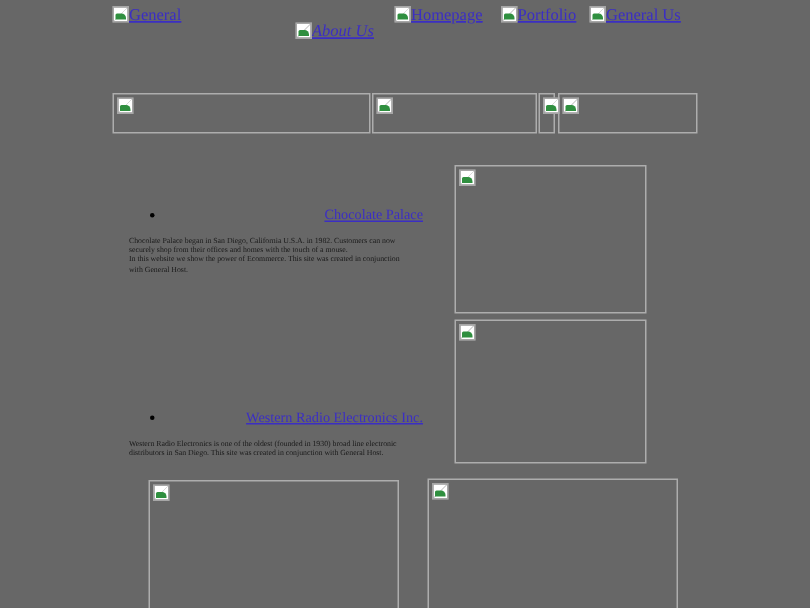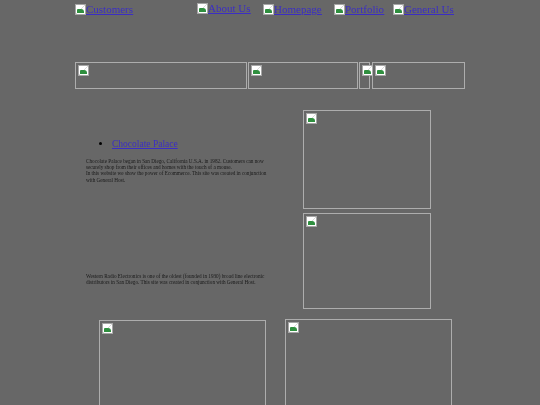--- a/index.html
+++ b/index.html
@@ -59,21 +59,21 @@
     line-height: 11px;
     color: #3b2ec4;
     text-decoration: underline;
     cursor: pointer;
   }
   .navlink .lbl {
     text-decoration: underline;
     color: #3b2ec4;
   }
   .nav-home     { left: 75px;  top: 1px; }
-  .nav-about    { left: 197px; top: 0; }
+  .nav-about    { left: 197px; top: 12px; font-style: italic; }
   .nav-services { left: 263px; top: 1px; }
   .nav-portfolio{ left: 334px; top: 1px; }
   .nav-contact  { left: 393px; top: 1px; }
 
   
   .ph {
     position: absolute;
     box-sizing: border-box;
     border: 1px solid #adadad;
     background: transparent;
@@ -105,20 +105,21 @@
     top: 138px;
     width: 196px;
   }
   .entry { position: relative; }
   .entry-2 { margin-top: 90px; }
 
   ul.bullets {
     margin: 0;
     padding: 0 0 0 26px;
     list-style-type: disc;
+    text-align: right;
   }
   ul.bullets li {
     font-size: 10px;
     line-height: 12px;
   }
   ul.bullets li a,
   .sitelink {
     color: #3b2ec4;
     text-decoration: underline;
     font-size: 9.5px;
@@ -133,21 +134,21 @@
     width: 190px;
   }
   .blurb p { margin: 0; }
 </style>
 </head>
 <body>
 
 <div class="navbar">
 
   <a class="navlink nav-home">
-    <span class="brokenicon"></span><span class="lbl">Customers</span>
+    <span class="brokenicon"></span><span class="lbl">General</span>
   </a>
 
   <a class="navlink nav-about">
     <span class="brokenicon"></span><span class="lbl">About Us</span>
   </a>
 
   <a class="navlink nav-services">
     <span class="brokenicon"></span><span class="lbl">Homepage</span>
   </a>
 
@@ -182,20 +183,25 @@
         <a class="sitelink">Chocolate Palace</a>
       </li>
     </ul>
     <div class="blurb">
       <p>Chocolate Palace began in San Diego, California U.S.A. in 1982. Customers can now securely shop from their offices and homes with the touch of a mouse.</p>
       <p>In this website we show the power of Ecommerce. This site was created in conjunction with General Host.</p>
     </div>
   </div>
 
   <div class="entry entry-2">
+    <ul class="bullets">
+      <li>
+        <a class="sitelink">Western Radio Electronics Inc.</a>
+      </li>
+    </ul>
     <div class="blurb">
       <p>Western Radio Electronics is one of the oldest (founded in 1930) broad line electronic distributors in San Diego. This site was created in conjunction with General Host.</p>
     </div>
   </div>
 
 </div>
 
 <div class="ph ph-r1">
   <span class="brokenicon"></span>
 </div>

